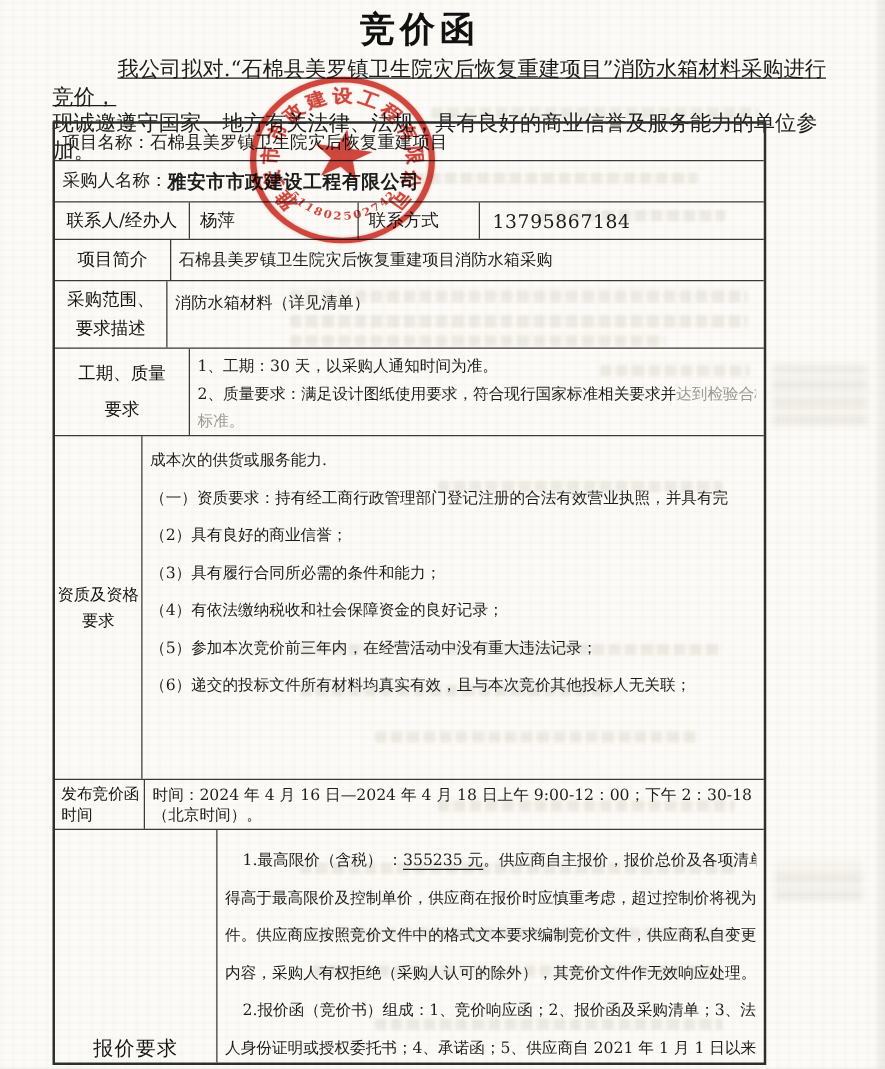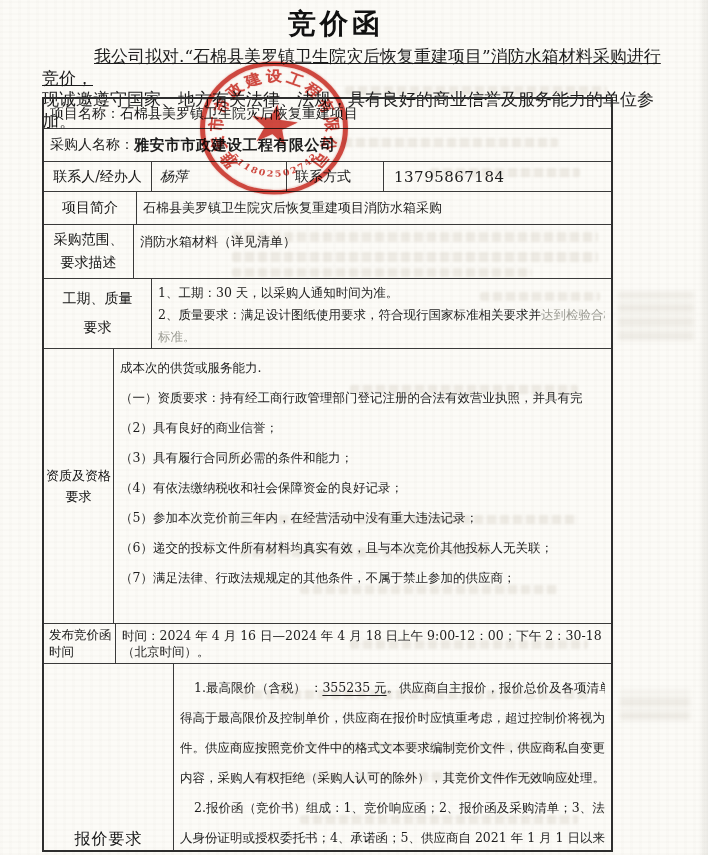--- a/index.html
+++ b/index.html
@@ -123,21 +123,21 @@
 
     <div class="row r2">
       <div class="cnt vcenter">
         <span>采购人名称：</span>
           <span class="bold-val">雅安市市政建设工程有限公司</span>
       </div>
     </div>
 
     <div class="row r3">
       <div class="lbl" style="width:108px;">联系人/经办人</div>
-      <div class="cell" style="width:135px;font-style:italic;">杨萍</div>
+      <div class="cell" style="width:135px;">杨萍</div>
       <div class="cell" style="width:97px;">联系方式</div>
       <div class="cell nb phone">13795867184</div>
     </div>
 
     <div class="row r4">
       <div class="lbl" style="width:93px;">项目简介</div>
       <div class="cnt vcenter">石棉县美罗镇卫生院灾后恢复重建项目消防水箱采购</div>
     </div>
 
     <div class="row r5">
@@ -172,21 +172,20 @@
           </div>
       </div>
       <div class="cnt">
           <div class="cline">成本次的供货或服务能力.</div>
           <div class="cline">（一）资质要求：持有经工商行政管理部门登记注册的合法有效营业执照，并具有完</div>
           <div class="cline">（2）具有良好的商业信誉；</div>
           <div class="cline">（3）具有履行合同所必需的条件和能力；</div>
           <div class="cline">（4）有依法缴纳税收和社会保障资金的良好记录；</div>
           <div class="cline">（5）参加本次竞价前三年内，在经营活动中没有重大违法记录；</div>
           <div class="cline">（6）递交的投标文件所有材料均真实有效，且与本次竞价其他投标人无关联；</div>
-          <div class="cline">（7）满足法律、行政法规规定的其他条件，不属于禁止参加的供应商；</div>
         </div>
     </div>
 
     <div class="row r8">
       <div class="lbl" style="width:72px;">
         <div class="lbl-stack">
             <div>发布竞价函</div>
             <div>时间</div>
           </div>
       </div>

